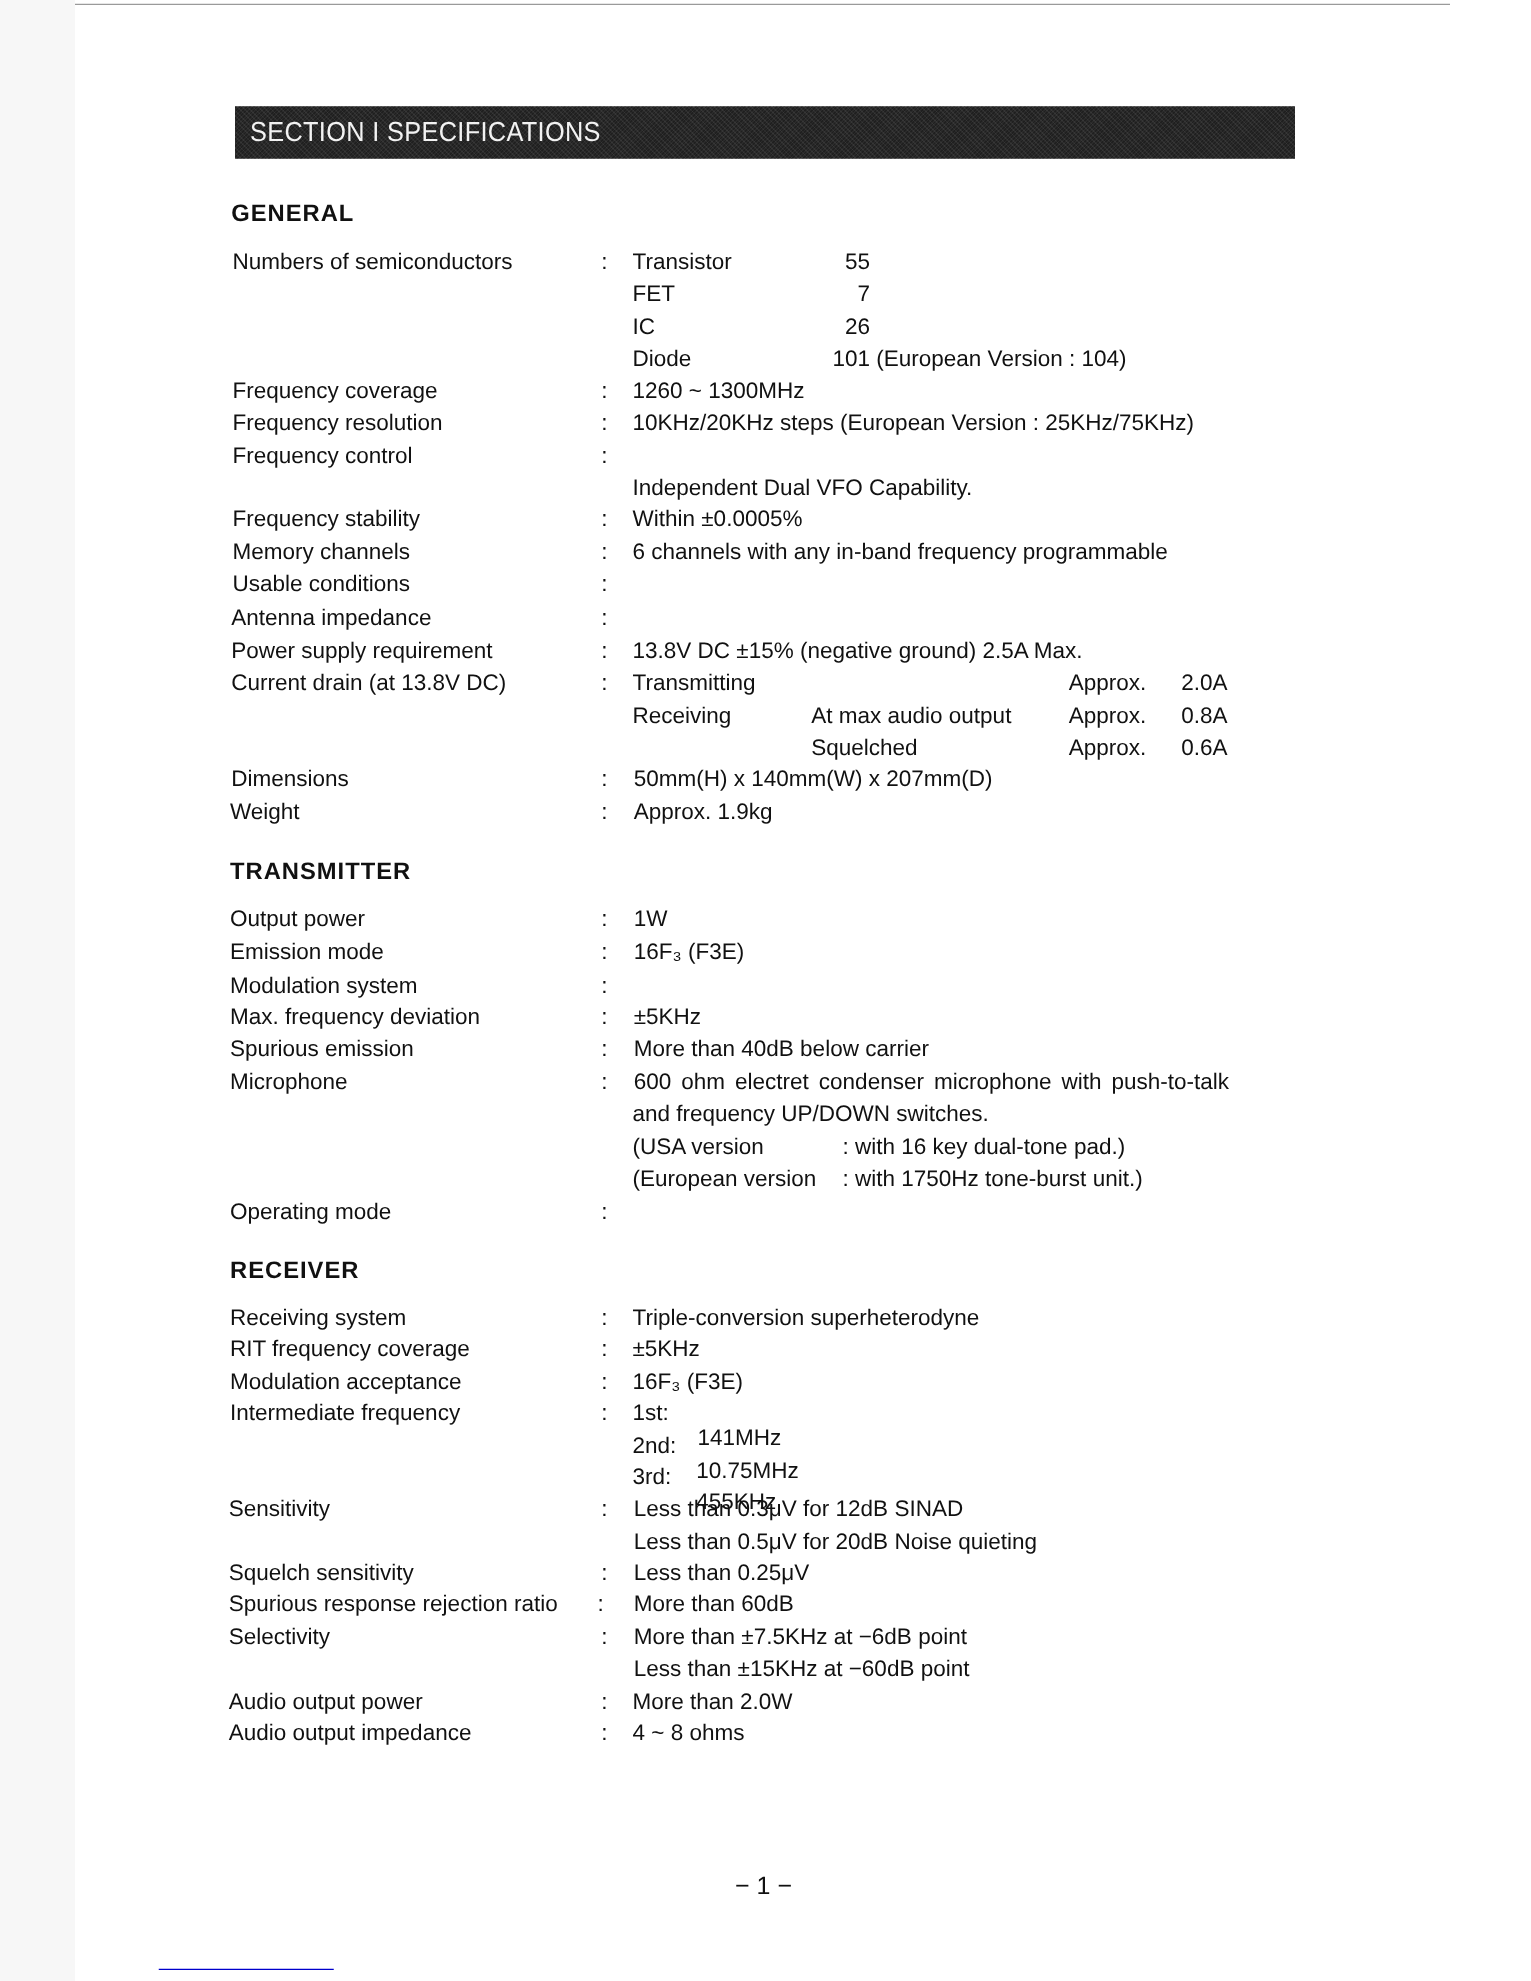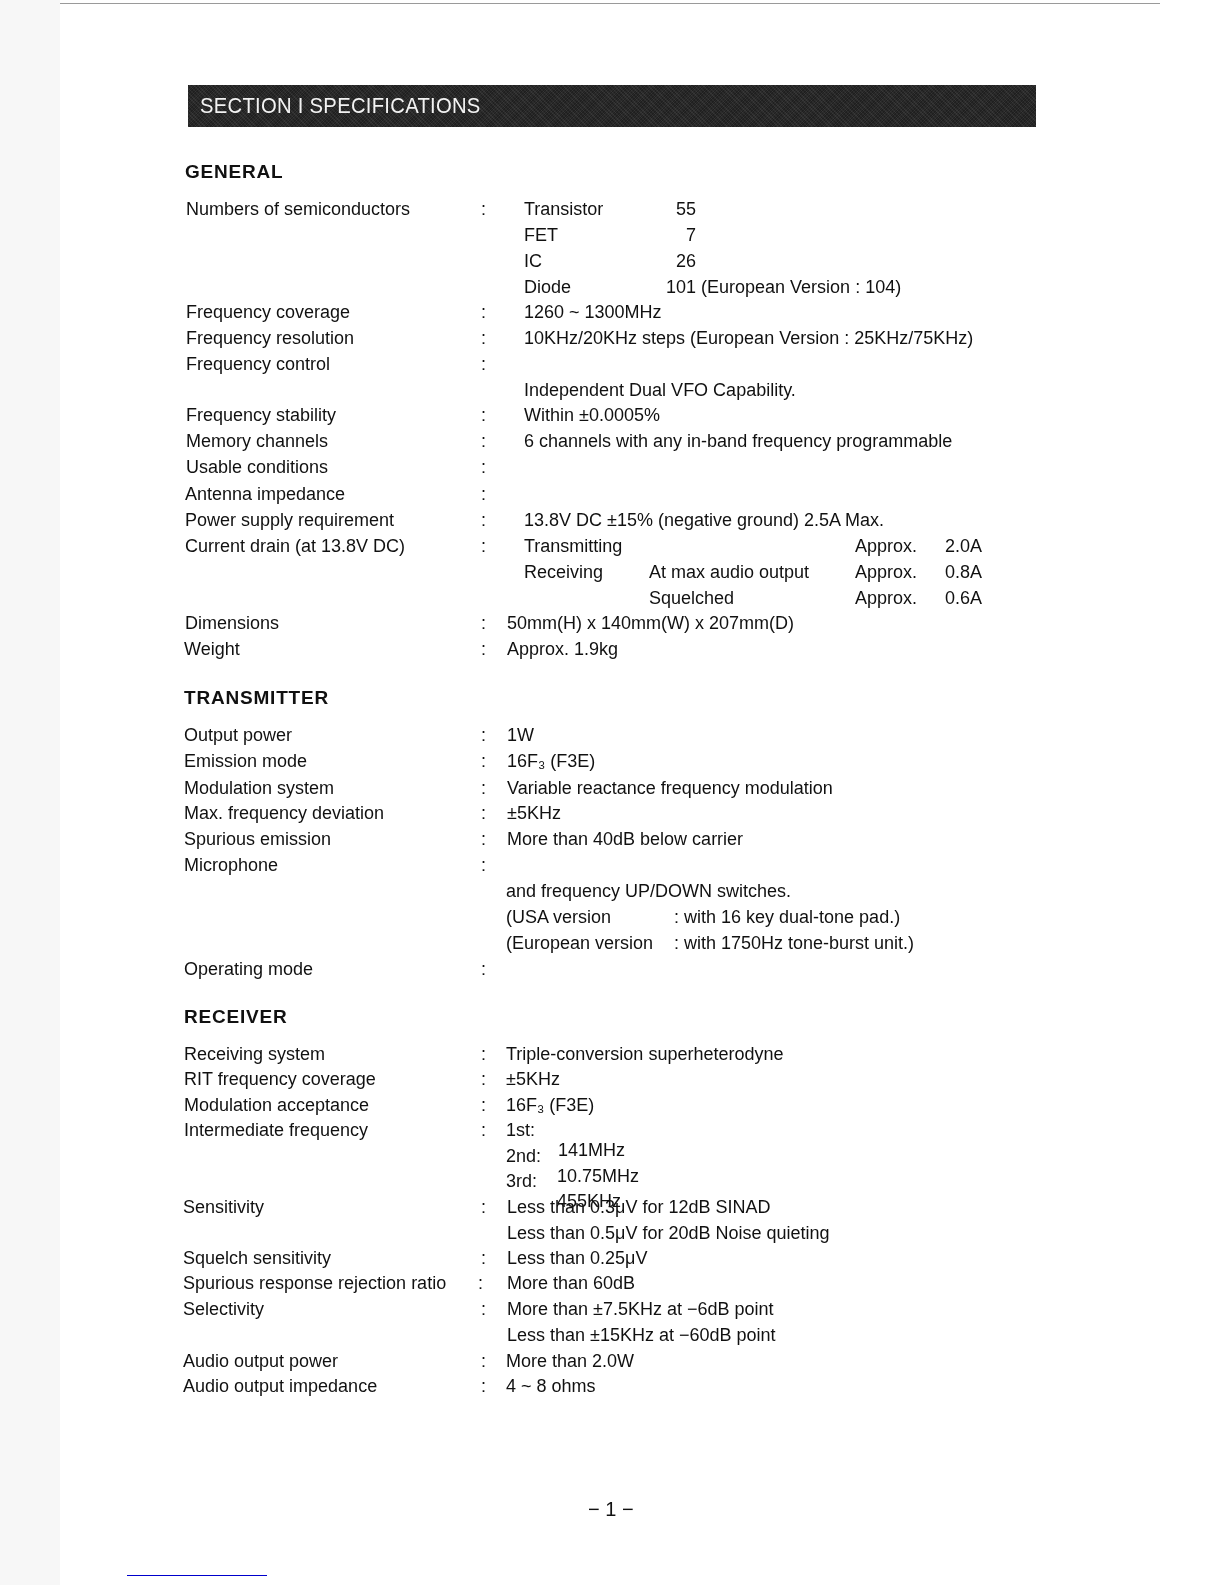--- a/index.html
+++ b/index.html
@@ -36,21 +36,21 @@
   .sec-heading {
     position: absolute; left: 185px;
     font-weight: bold; font-size: 19px; letter-spacing: 0.8px;
   }
   .row {
     position: absolute; left: 0; width: 1225px; height: 26px;
     font-size: 18px; line-height: 26px;
   }
   .row .label { position: absolute; left: 184px; white-space: nowrap; }
   .row .colon { position: absolute; left: 481px; }
-  .row .val { position: absolute; left: 524px; white-space: nowrap; }
+  .row .val { position: absolute; left: 506px; white-space: nowrap; }
   .row .c2 { position: absolute; left: 676px; white-space: nowrap; }
   .row .c3 { position: absolute; left: 855px; white-space: nowrap; }
   .row .c4 { position: absolute; left: 945px; white-space: nowrap; }
   .row .mid { position: absolute; left: 649px; white-space: nowrap; }
   .row .sub-a { position: absolute; left: 507px; white-space: nowrap; }
   .row .sub-b { position: absolute; left: 674px; white-space: nowrap; }
   .row .if-val { position: absolute; left: 557px; white-space: nowrap; margin-top: 20px; }
   .page-num {
     position: absolute; left: 588px; top: 1498px; font-size: 20px;
   }
@@ -167,35 +167,35 @@
   <span class="val" style="left:507px">1W</span>
 </div>
 <div class="row" style="top:748px">
   <span class="label">Emission mode</span>
   <span class="colon">:</span>
   <span class="val" style="left:507px">16F₃ (F3E)</span>
 </div>
 <div class="row" style="top:775px">
   <span class="label">Modulation system</span>
   <span class="colon">:</span>
-  <span class="val" style="left:507px">Variable reactance frequency modulation</span>
 </div>
 <div class="row" style="top:800px">
   <span class="label">Max. frequency deviation</span>
   <span class="colon">:</span>
   <span class="val" style="left:507px">±5KHz</span>
 </div>
 <div class="row" style="top:826px">
   <span class="label">Spurious emission</span>
   <span class="colon">:</span>
   <span class="val" style="left:507px">More than 40dB below carrier</span>
 </div>
 <div class="row" style="top:852px">
   <span class="label">Microphone</span>
   <span class="colon">:</span>
+  <span class="val" style="left:507px;word-spacing:3px">600 ohm electret condenser microphone with push-to-talk</span>
 </div>
 <div class="row" style="top:878px">
   <span class="val" style="left:506px">and frequency UP/DOWN switches.</span>
 </div>
 <div class="row" style="top:904px">
   <span class="sub-a" style="left:506px">(USA version</span>
   <span class="sub-b">: with 16 key dual-tone pad.)</span>
 </div>
 <div class="row" style="top:930px">
   <span class="sub-a" style="left:506px">(European version</span>

